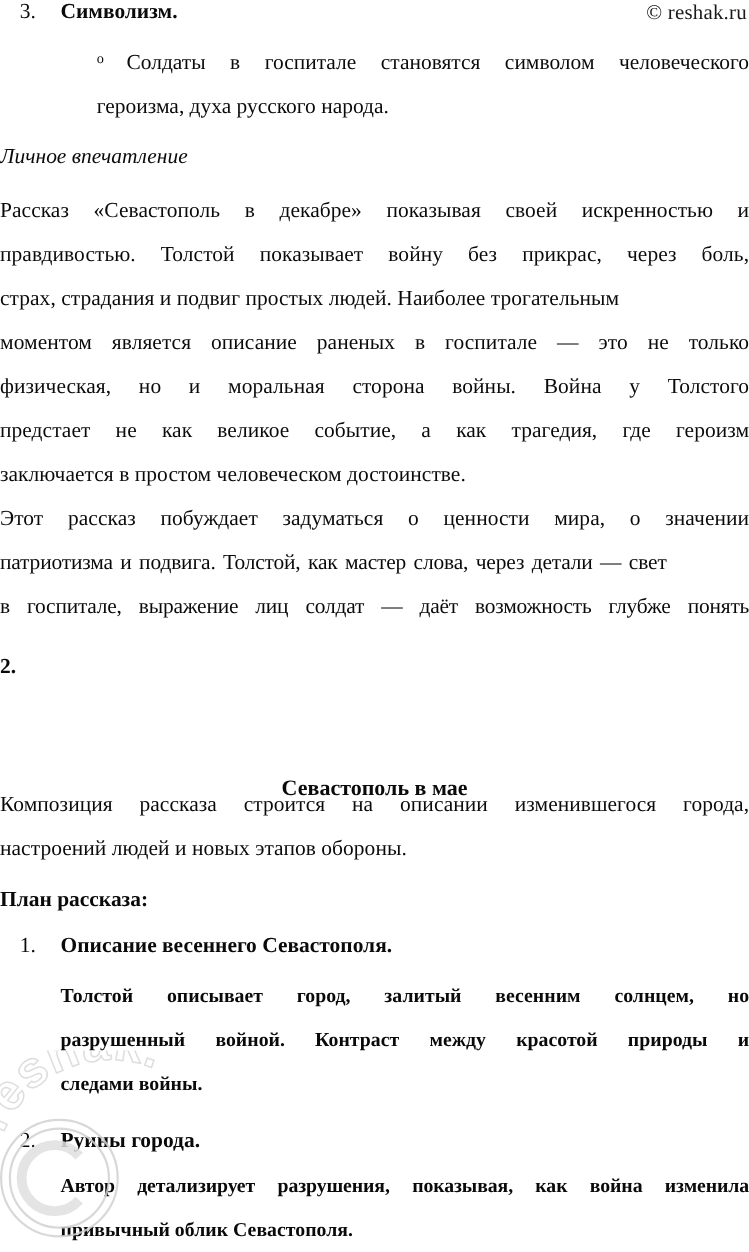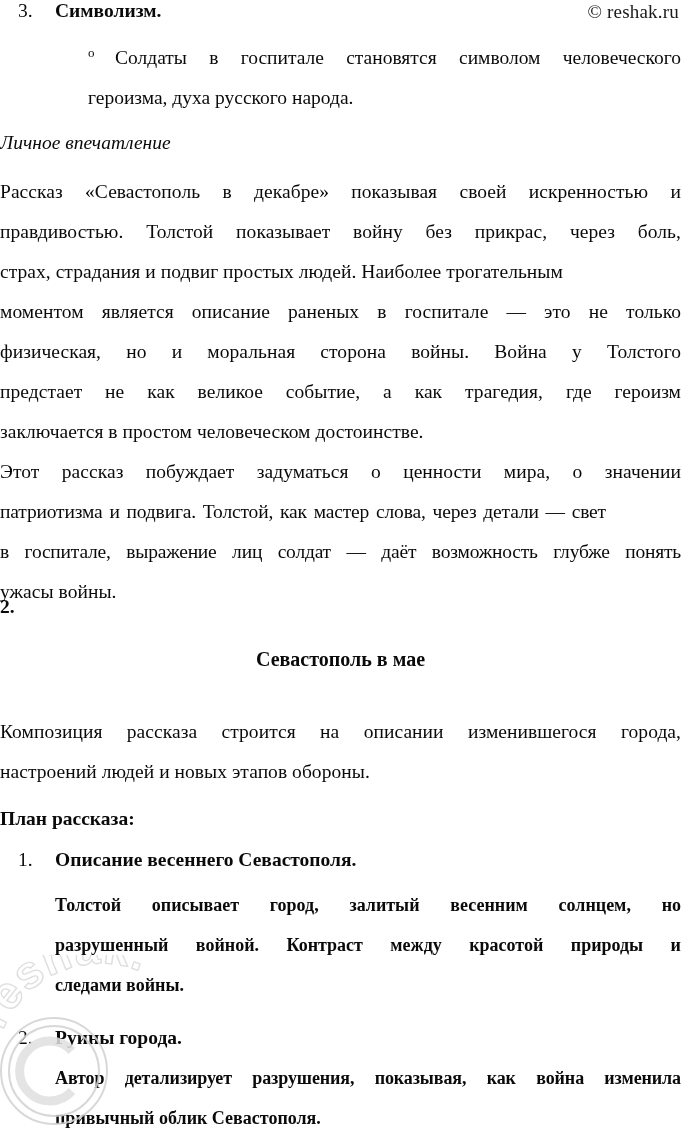--- a/index.html
+++ b/index.html
@@ -150,26 +150,25 @@
     <span class="ln" style="width:681px;">моментом является описание раненых в госпитале — это не только</span>
     <span class="ln" style="width:681px;">физическая, но и моральная сторона войны. Война у Толстого</span>
     <span class="ln" style="width:681px;">предстает не как великое событие, а как трагедия, где героизм</span>
     <span class="ln nojust" style="width:681px;">заключается в простом человеческом достоинстве.</span>
   </div>
 
   <div class="block para" style="left:0px; top:452px; width:681px;">
     <span class="ln" style="width:681px;">Этот рассказ побуждает задуматься о ценности мира, о значении</span>
     <span class="ln" style="width:606px; letter-spacing:-0.15px;">патриотизма и подвига. Толстой, как мастер слова, через детали — свет</span>
     <span class="ln" style="width:681px; letter-spacing:-0.2px;">в госпитале, выражение лиц солдат — даёт возможность глубже понять</span>
-    <span class="ln nojust" style="width:681px;">ужасы войны.</span>
   </div>
 
   <div class="block heading-b" style="left:0px; top:594px; width:120px;">2.</div>
 
-  <div class="block heading-center" style="top:646px;">Севастополь в мае</div>
+  <div class="block heading-center" style="top:704px;">Севастополь в мае</div>
 
   <div class="block para" style="left:0px; top:712px; width:551px;">
     <span class="ln" style="width:681px;">Композиция рассказа строится на описании изменившегося города,</span>
     <span class="ln nojust" style="width:681px;">настроений людей и новых этапов обороны.</span>
   </div>
 
   <div class="block heading-b" style="left:0px; top:806px; width:300px;">План рассказа:</div>
 
   <div class="li-row" style="left:18px; top:845px; width:500px;">
     <span class="li-marker" style="width:37px;">1.</span>

